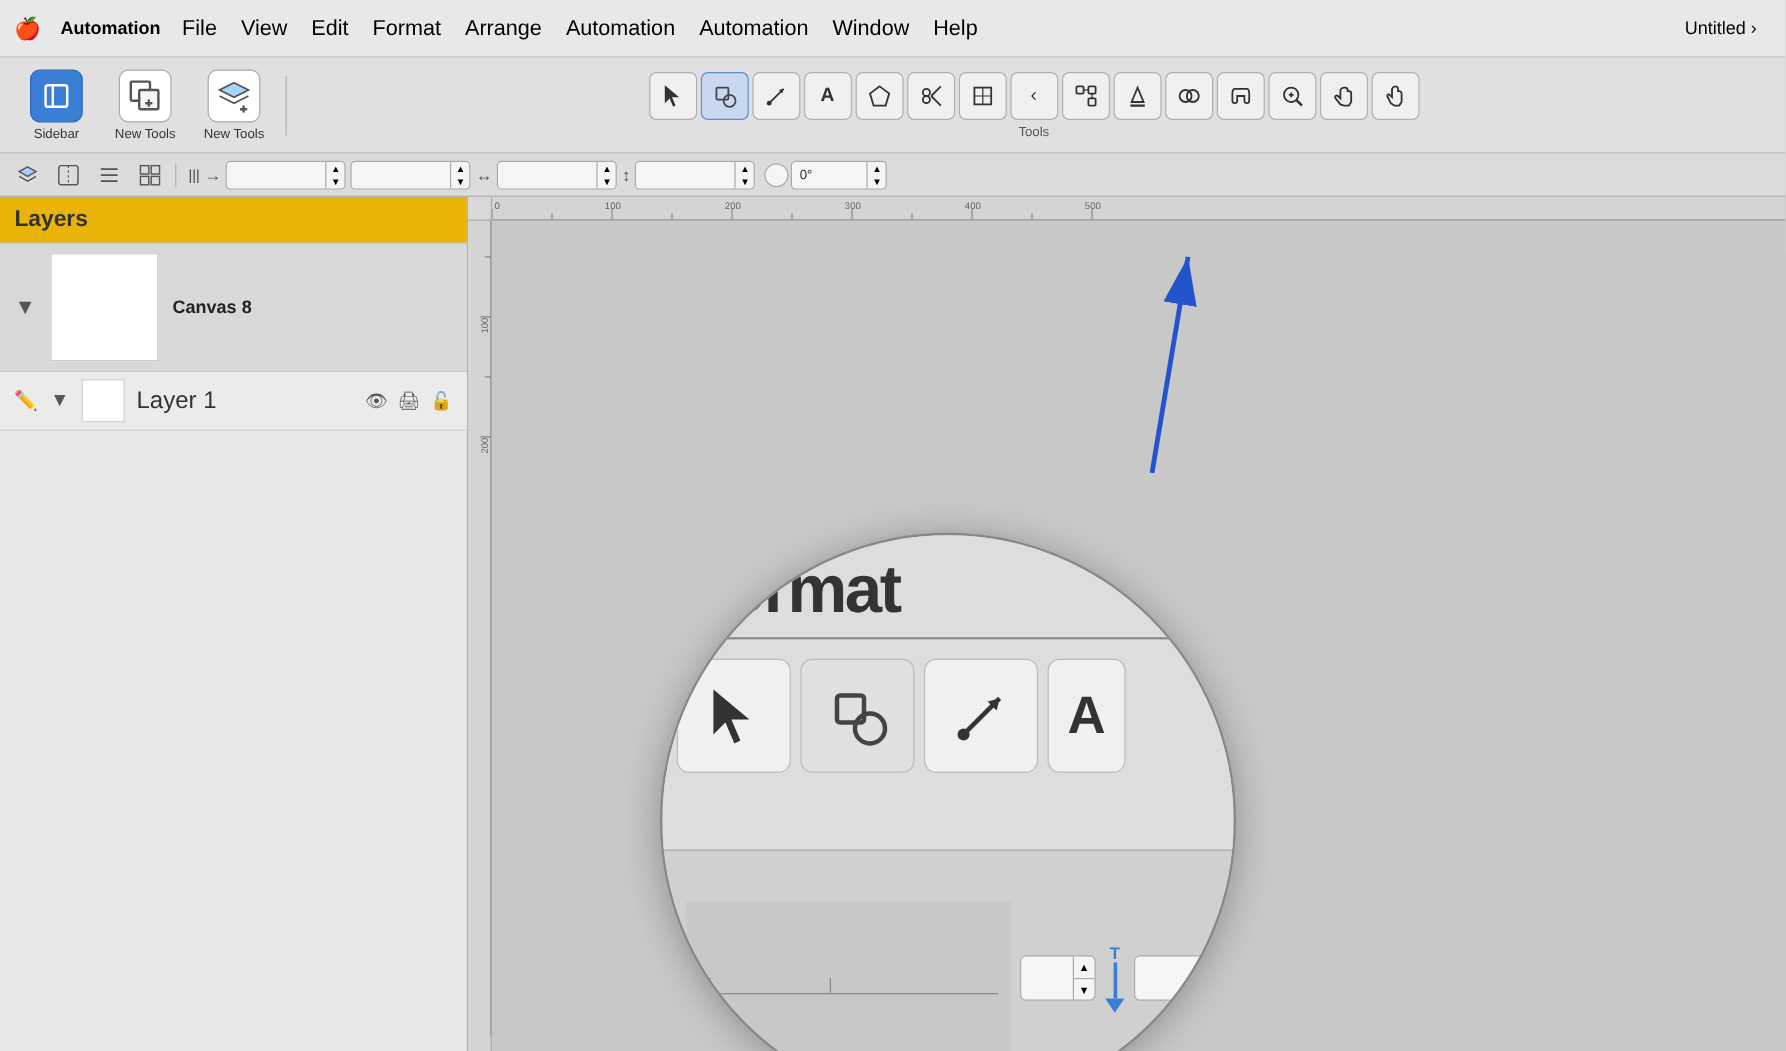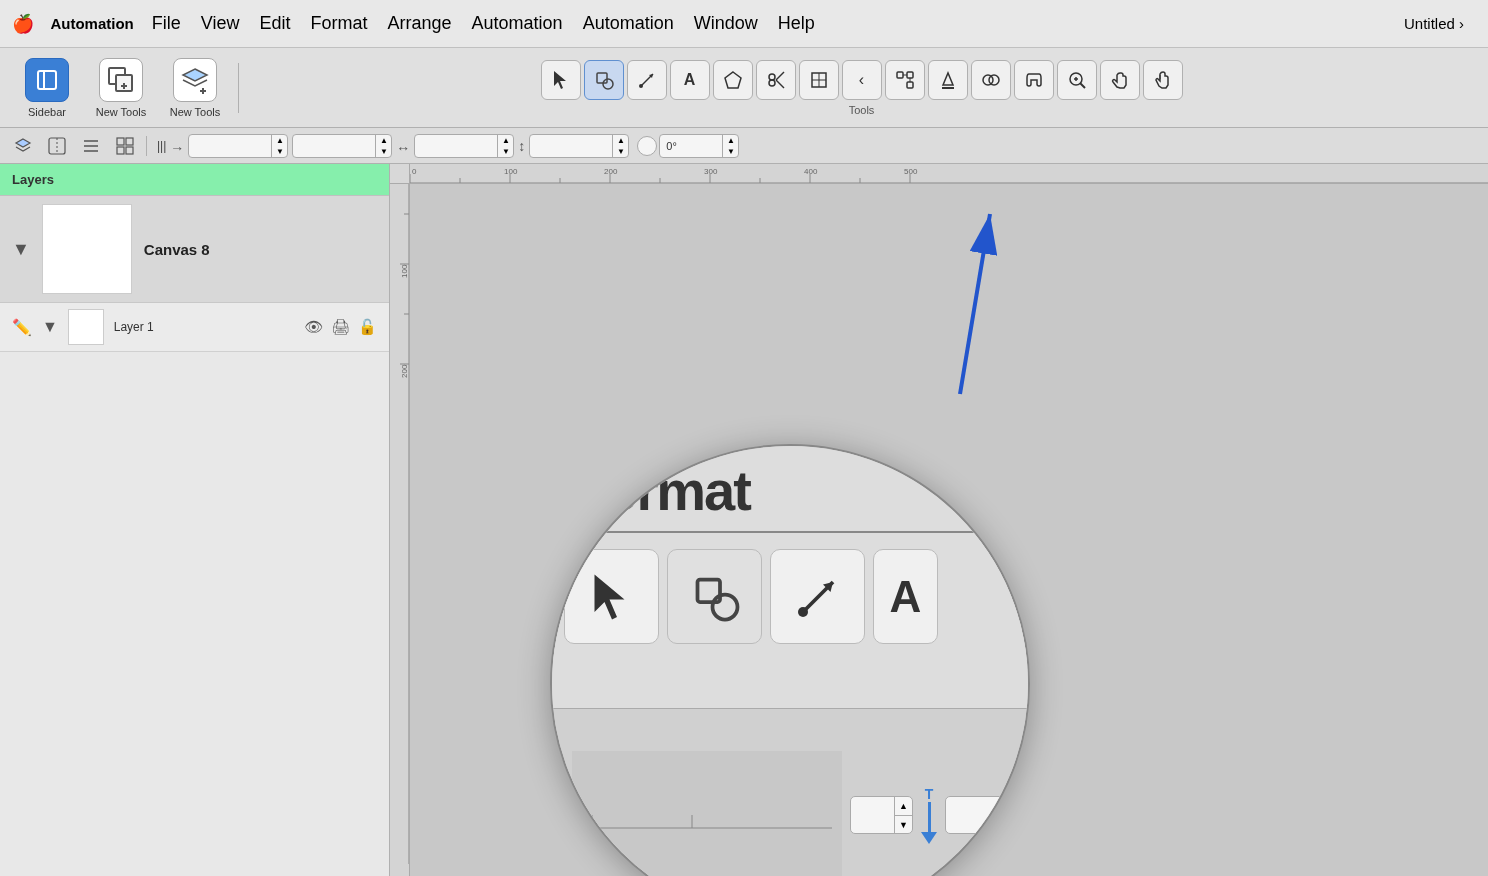--- a/index.html
+++ b/index.html
@@ -192,25 +192,25 @@
     .sidebar {
       width: 390px;
       background: #e8e8e8;
       border-right: 1px solid #b0b0b0;
       display: flex;
       flex-direction: column;
       flex-shrink: 0;
     }
     .sidebar-header {
       padding: 8px 12px;
-      font-size: 13px;
+      font-size: 19px;
       font-weight: 600;
       color: #333;
       border-bottom: 1px solid #c0c0c0;
-      background: #86efac;
+      background: #eab308;
     }
     .canvas-item {
       display: flex;
       align-items: center;
       padding: 8px 12px;
       gap: 12px;
       background: #d8d8d8;
       border-bottom: 1px solid #c8c8c8;
     }
     .canvas-thumb {
@@ -234,21 +234,21 @@
       border-bottom: 1px solid #d0d0d0;
     }
     .layer-thumb {
       width: 36px;
       height: 36px;
       background: white;
       border: 1px solid #ccc;
       flex-shrink: 0;
     }
     .layer-name {
-      font-size: 12px;
+      font-size: 20px;
       color: #333;
       flex: 1;
     }
     .layer-icons {
       display: flex;
       gap: 8px;
       align-items: center;
     }
     .layer-icon {
       font-size: 15px;

